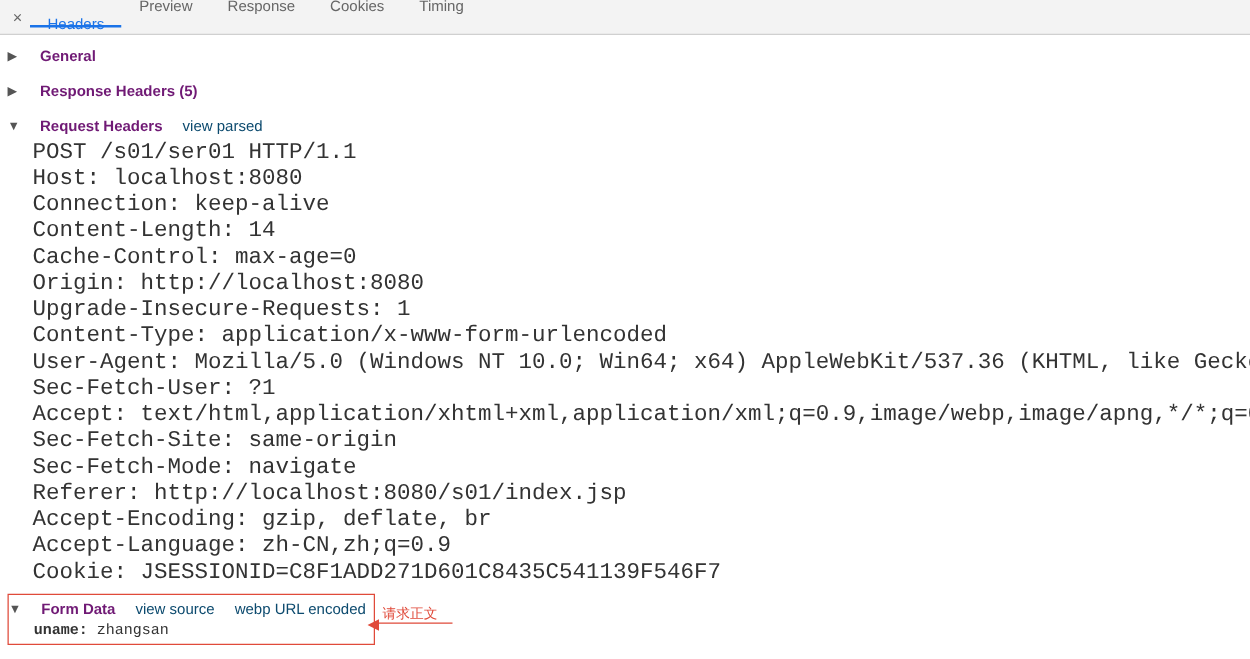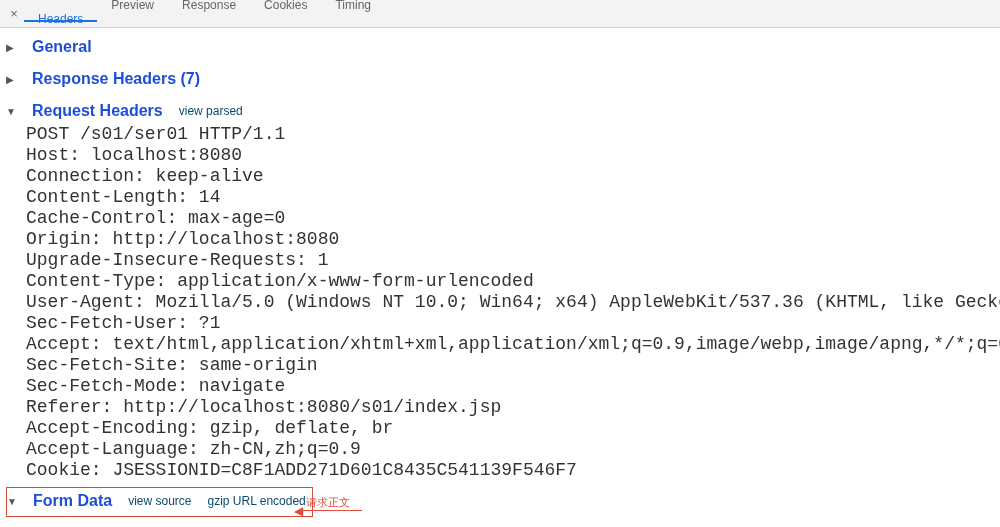--- a/index.html
+++ b/index.html
@@ -52,22 +52,22 @@
   }
   .toggle {
     width: 10px;
     display: inline-block;
     color: #555;
     font-size: 10px;
     font-family: Arial, sans-serif;
   }
   .section-title {
     font-weight: bold;
-    color: #1d4ed8;
-    font-size: 16px;
+    color: #701a75;
+    font-size: 12px;
   }
   .aux-link {
     color: #0c4a6e;
     font-size: 12px;
     cursor: pointer;
   }
   .raw-block {
     font-family: Consolas, "Courier New", monospace;
     font-size: 18px;
     color: #333;
@@ -129,21 +129,21 @@
 
 <div class="panel">
 
   <div class="section-header">
     <span class="toggle">▶</span>
     <span class="section-title">General</span>
   </div>
 
   <div class="section-header" style="margin-top:6px;">
     <span class="toggle">▶</span>
-    <span class="section-title">Response Headers (7)</span>
+    <span class="section-title">Response Headers (5)</span>
   </div>
 
   <div class="section-header" style="margin-top:6px;">
     <span class="toggle">▼</span>
     <span class="section-title">Request Headers</span>
     <span class="aux-link">view parsed</span>
   </div>
 
   <div class="raw-block">POST /s01/ser01 HTTP/1.1
 Host: localhost:8080
@@ -162,21 +162,24 @@
 Accept-Encoding: gzip, deflate, br
 Accept-Language: zh-CN,zh;q=0.9
 Cookie: JSESSIONID=C8F1ADD271D601C8435C541139F546F7</div>
 
   <div class="form-row" style="margin-top:6px;">
     <div class="form-data-box">
       <div class="section-header" style="padding:2px 0;">
         <span class="toggle">▼</span>
         <span class="section-title">Form Data</span>
         <span class="aux-link">view source</span>
-        <span class="aux-link">gzip URL encoded</span>
+        <span class="aux-link">webp URL encoded</span>
+      </div>
+      <div>
+        <span class="form-key">uname:</span><span class="form-val"> zhangsan</span>
       </div>
     </div>
     <span class="annotation-arrow" style="left:288px; top:18px;">◀</span>
     <span class="annotation-line" style="left:296px; width:60px; top:23px;"></span>
     <span class="annotation-text" style="left:300px; top:8px;">请求正文</span>
   </div>
 
 </div>
 
 </body></html>

